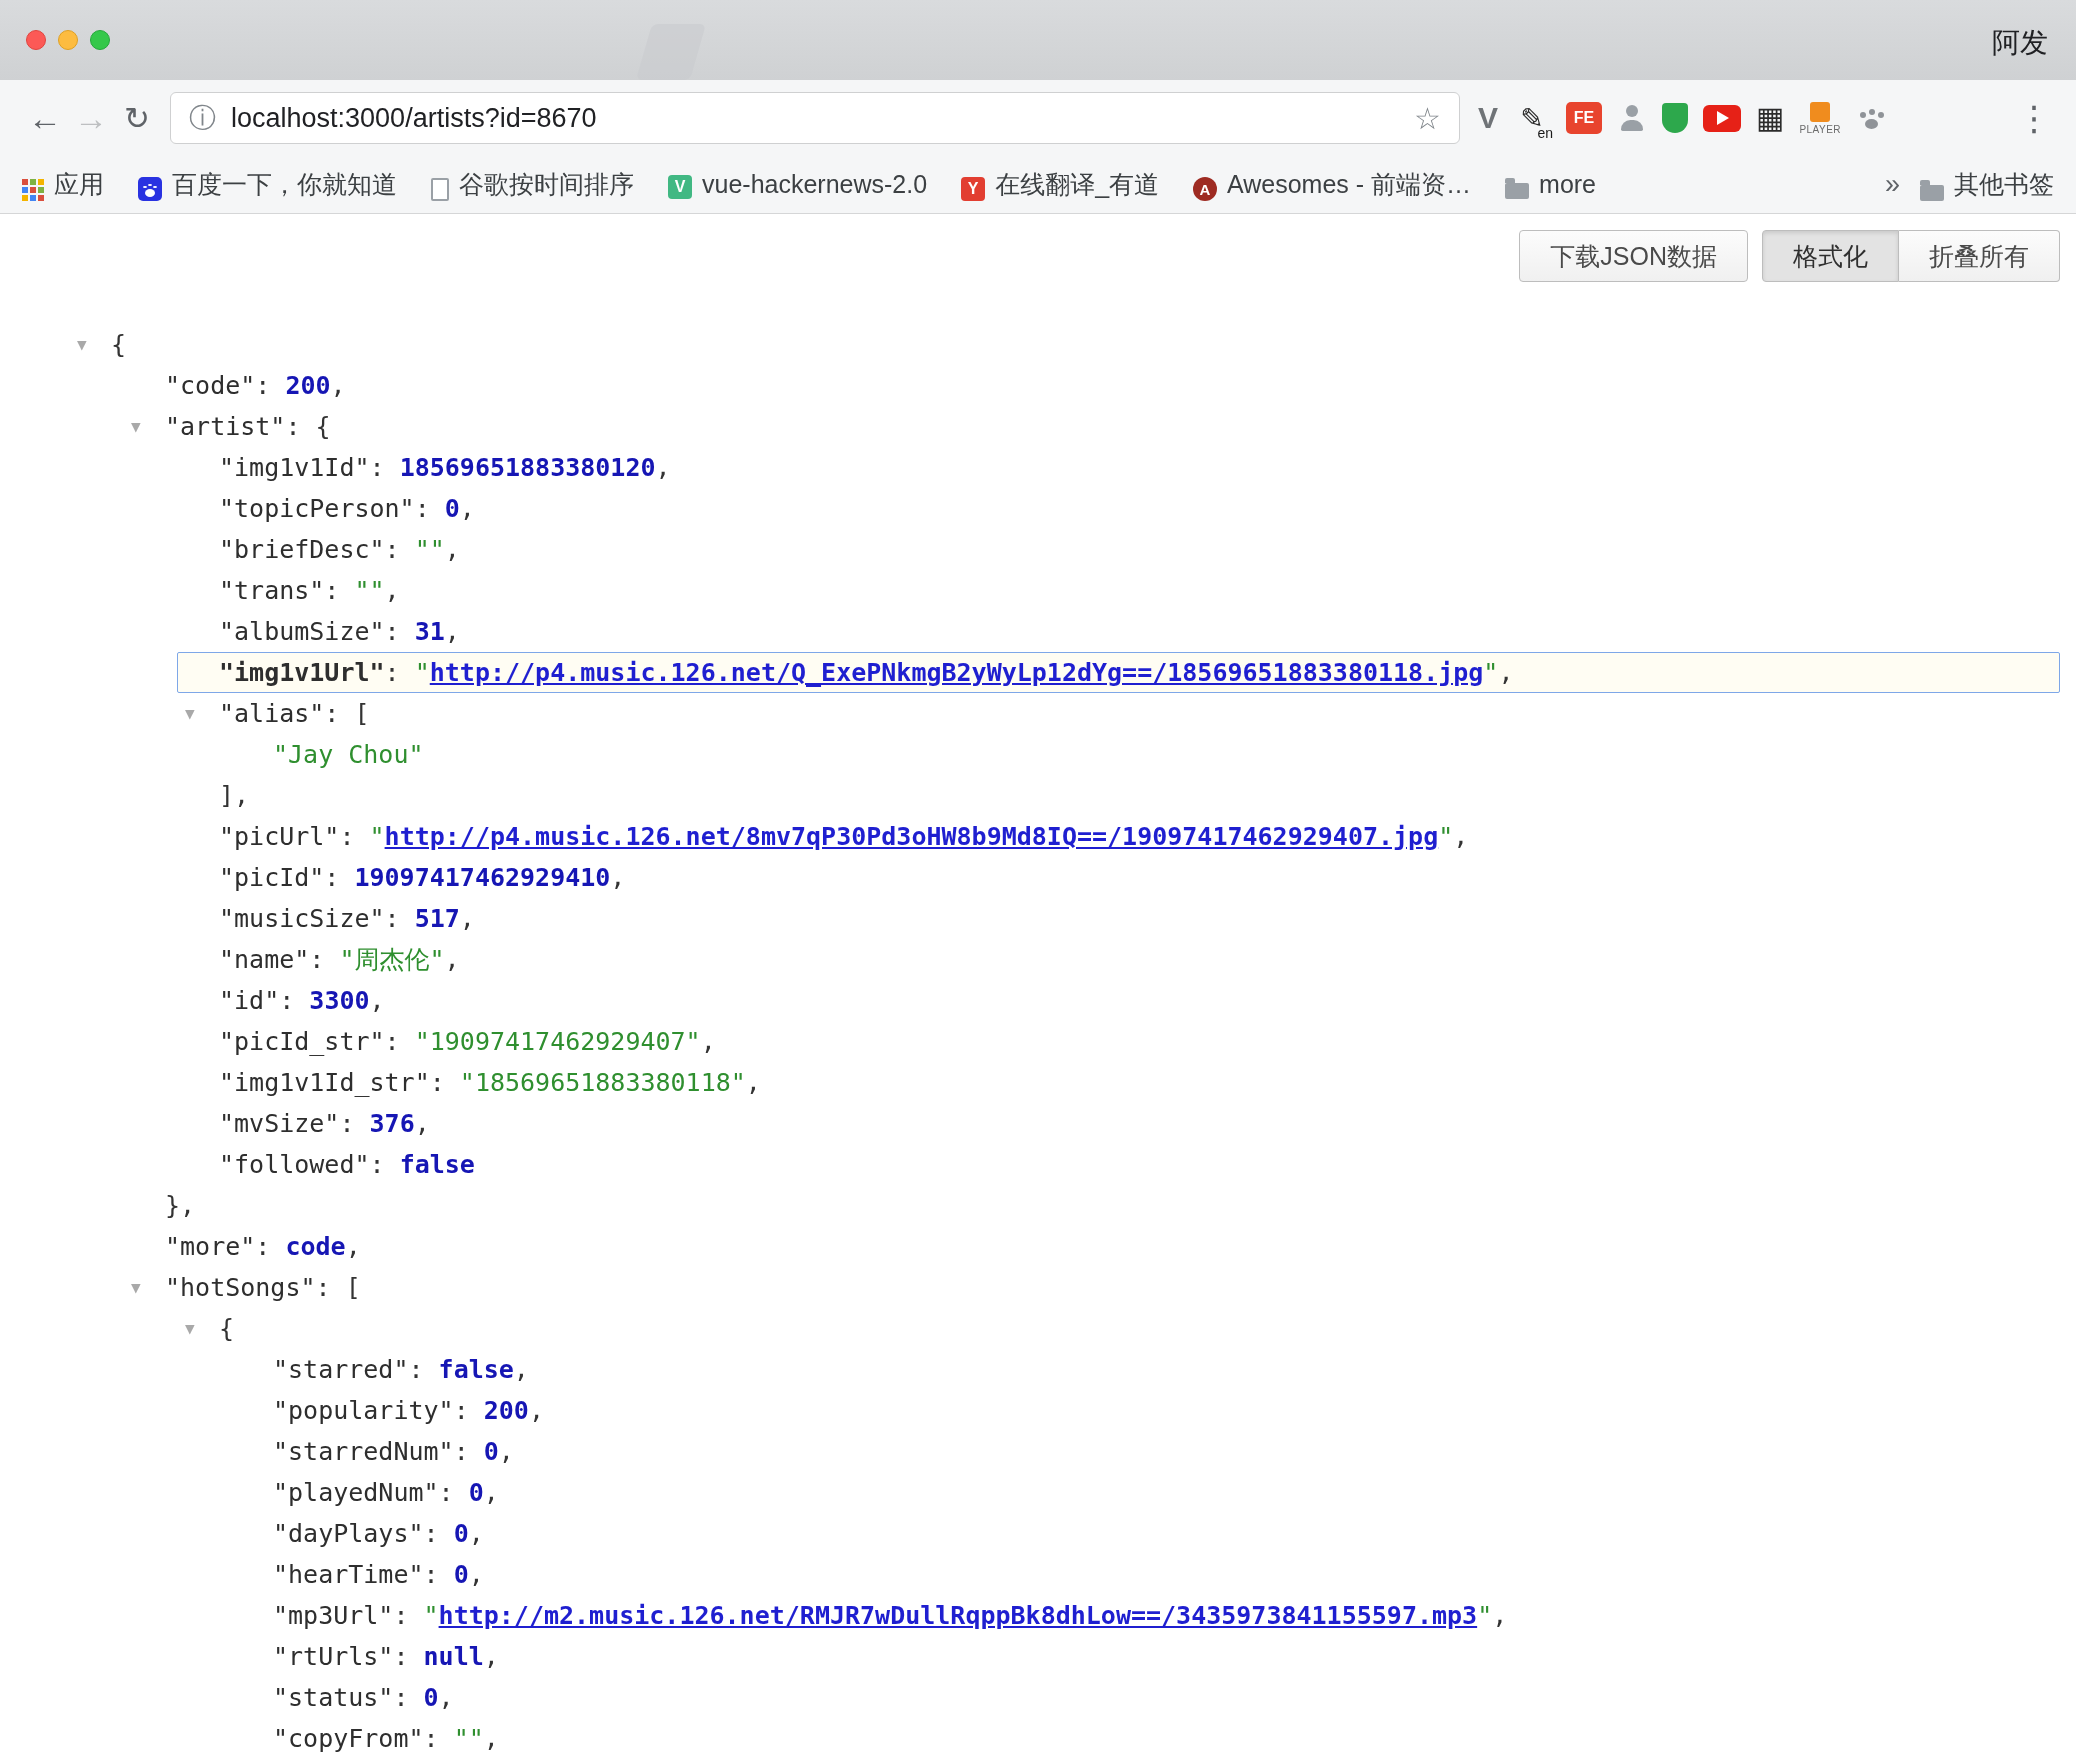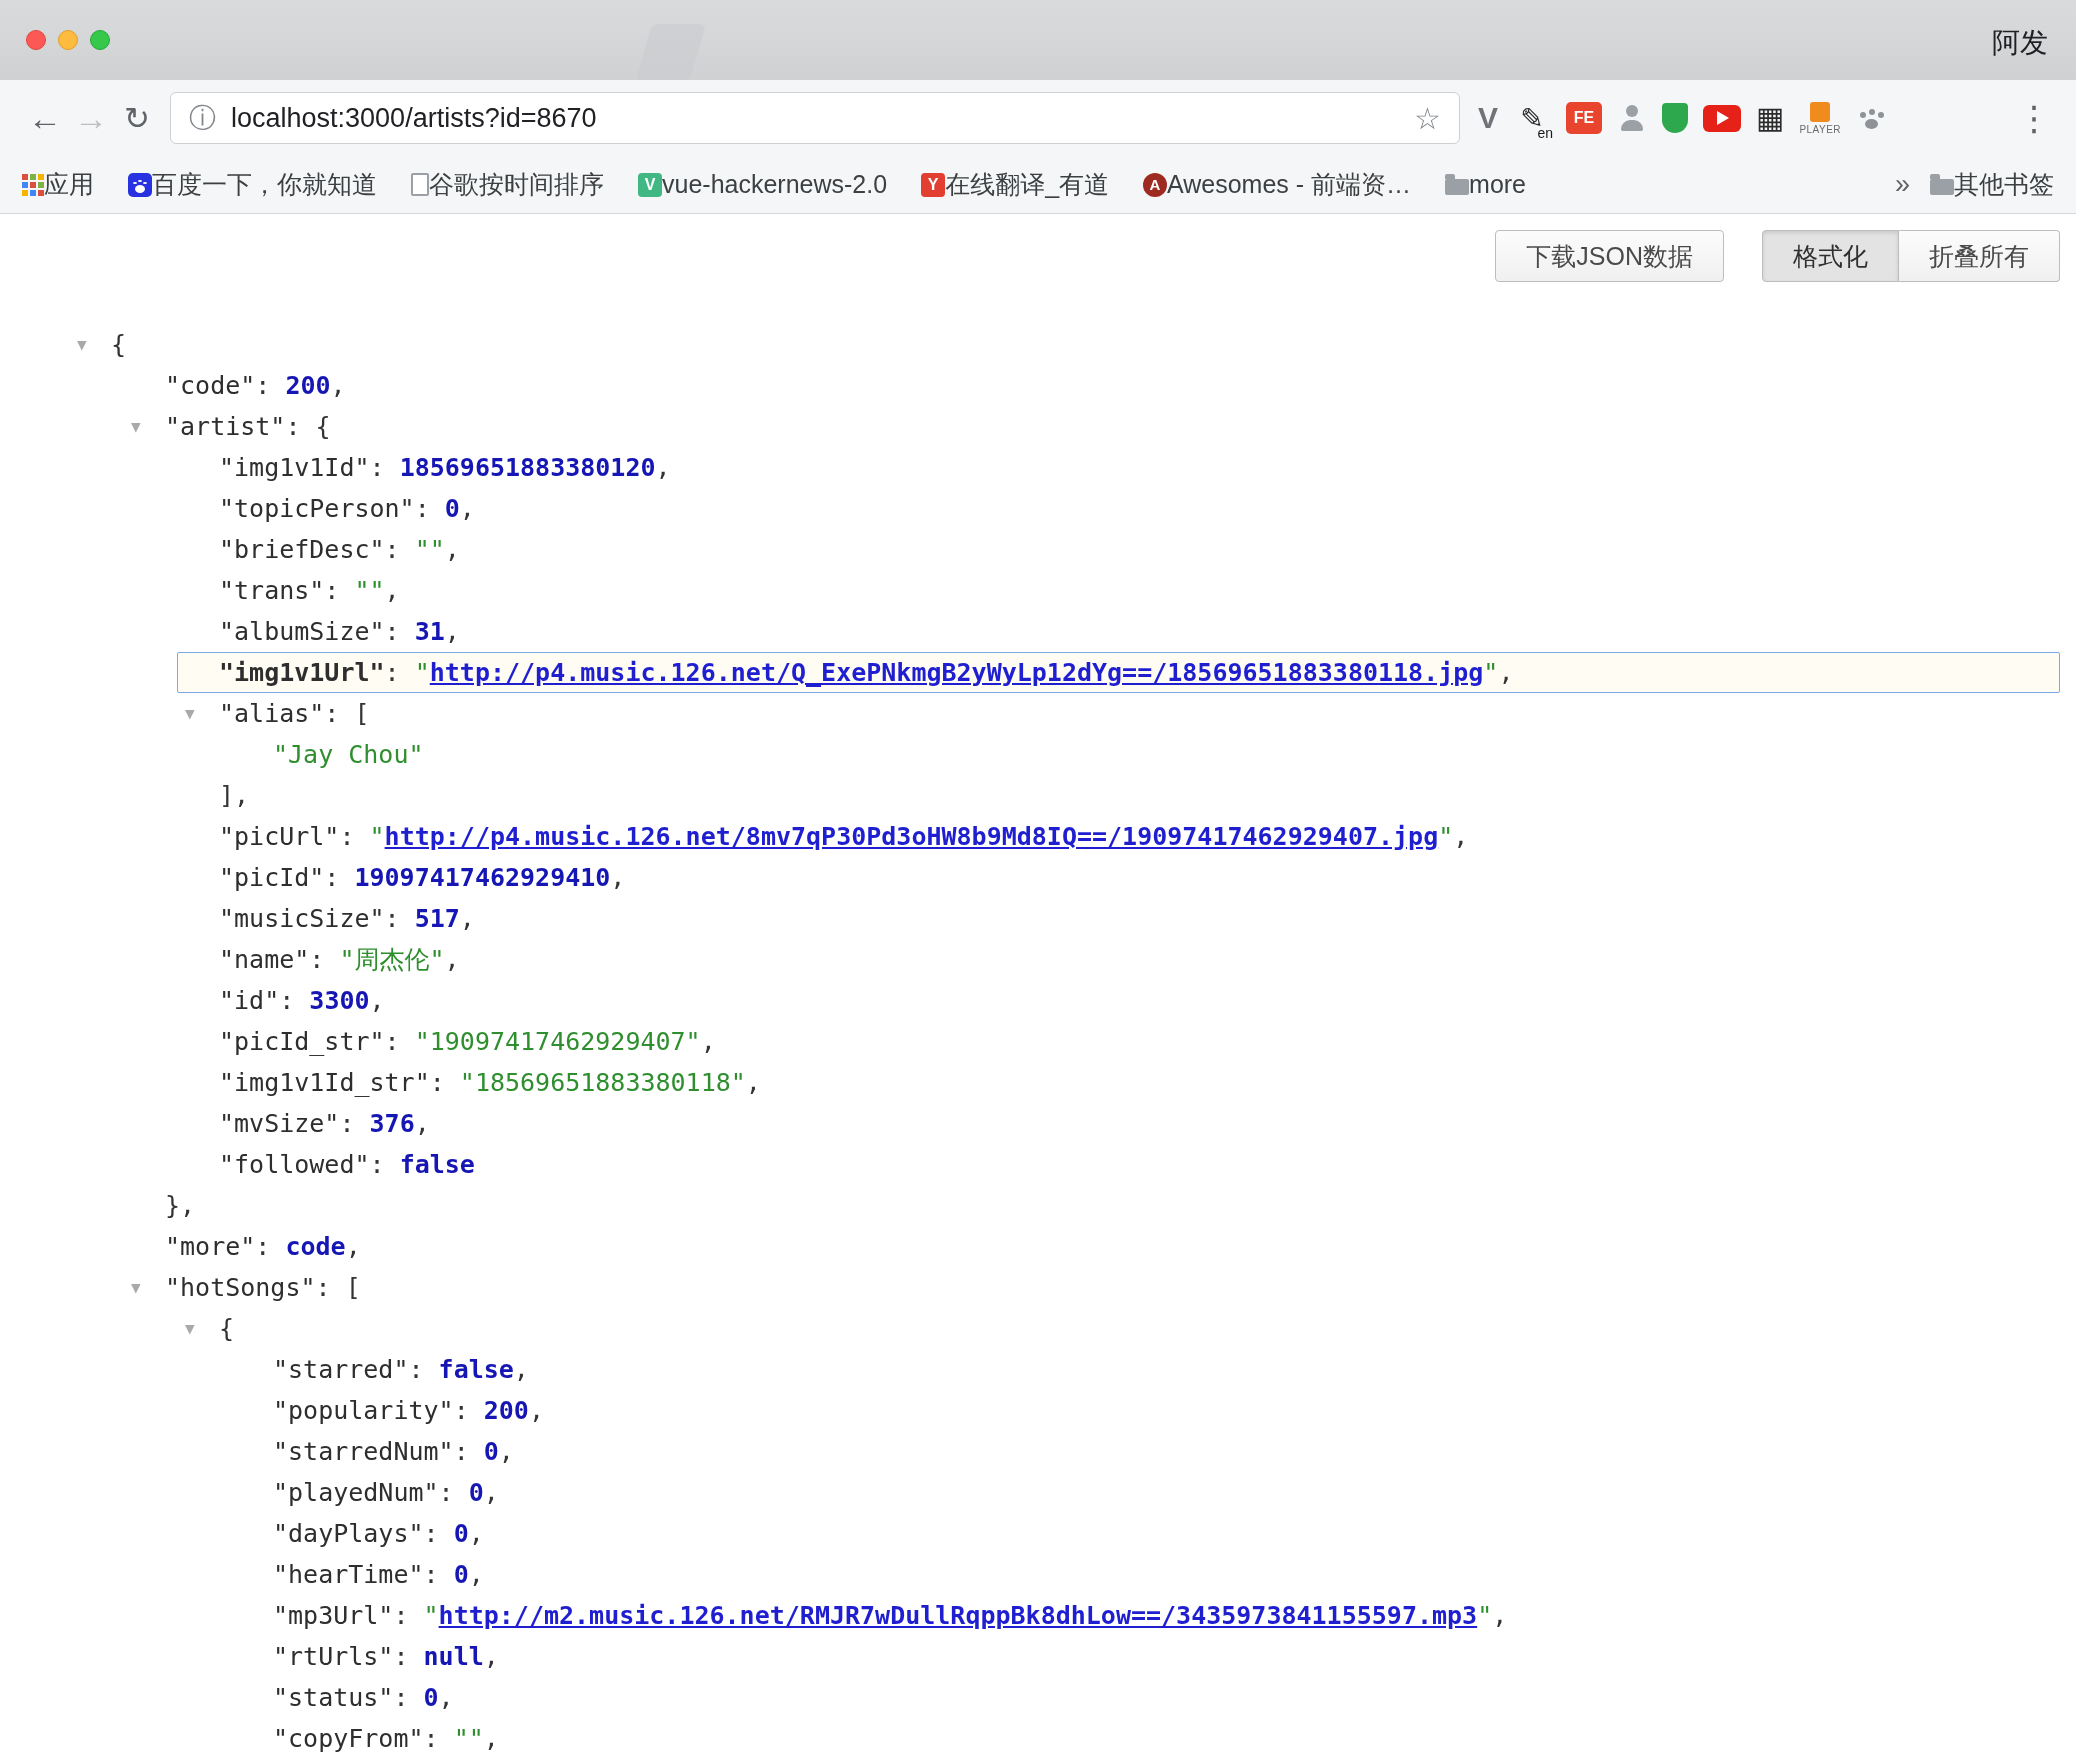--- a/index.html
+++ b/index.html
@@ -55,21 +55,21 @@
   .ico-paw { width:30px; height:30px; position:relative; }
   .ico-paw::before { content:""; position:absolute; left:9px; top:16px; width:13px; height:10px; border-radius:50%; background:#8f9398; }
   .ico-paw::after  { content:""; position:absolute; left:13px; top:6px; width:6px; height:6px; border-radius:50%;
                      background:#8f9398; box-shadow:-9px 3px 0 #8f9398, 9px 3px 0 #8f9398; }
   .menu-dots { margin-left:auto; font-size:34px; color:#5f6368; width:40px; text-align:center; }
 
   
   .bm-bar { height:58px; background:#f5f6f7; border-bottom:1px solid #d5d6d7;
             display:flex; align-items:center; padding:0 22px; }
   #bm-list { display:flex; align-items:center; gap:34px; }
-  .bm-item { display:flex; align-items:center; gap:0; font-size:25px; color:#3c4043; white-space:nowrap; }
+  .bm-item { display:flex; align-items:flex-end; gap:10px; font-size:25px; color:#3c4043; white-space:nowrap; }
   .bm-ico { flex:none; }
   .ico-apps { width:22px; height:22px; display:grid; grid-template-columns:repeat(3,1fr); gap:2px; }
   .ico-apps i { display:block; }
   .ico-apps i:nth-child(1){background:#da4f3d;} .ico-apps i:nth-child(2){background:#7fb241;}
   .ico-apps i:nth-child(3){background:#f4b400;} .ico-apps i:nth-child(4){background:#4285f4;}
   .ico-apps i:nth-child(5){background:#da4f3d;} .ico-apps i:nth-child(6){background:#7fb241;}
   .ico-apps i:nth-child(7){background:#f4b400;} .ico-apps i:nth-child(8){background:#4285f4;}
   .ico-apps i:nth-child(9){background:#da4f3d;}
   .ico-baidu { width:24px; height:24px; background:#2932e1; border-radius:5px; position:relative; }
   .ico-baidu::after { content:""; position:absolute; left:7px; top:12px; width:10px; height:8px; background:#fff;
@@ -89,21 +89,21 @@
 
   
   .page-body { background:#fff; }
   .content { position:relative; margin-left:37px; width:2023px; }
   .actions { display:flex; justify-content:flex-end; align-items:center; padding-top:16px; }
   .btn { font-size:25px; color:#4a4a4a; background:linear-gradient(#fcfcfc,#f0f0f0);
          border:1px solid #bdbdbd; border-radius:4px; height:52px; padding:0 30px;
          display:flex; align-items:center; cursor:default; }
   .btn-download { margin-right:14px; }
   .seg { display:flex; }
-  .seg .btn:first-child { border-radius:4px 0 0 4px;margin-left:24px; }
+  .seg .btn:first-child { border-radius:4px 0 0 4px; }
   .seg .btn:last-child { border-radius:0 4px 4px 0; border-left:none; }
   .btn.active { background:#e3e3e3; box-shadow:inset 0 2px 4px rgba(0,0,0,.12); color:#2f2f2f; }
 
   
   #json-view { margin-top:42px; font-family:"DejaVu Sans Mono", monospace; font-size:25px; color:#333; }
   .jline { position:relative; line-height:41px; white-space:pre; }
   .tog { position:absolute; top:0; font-size:16px; color:#a9a9a9; line-height:41px; cursor:default; }
   .key { color:#2e2e2e; }
   .punct { color:#333; }
   .num { color:#1616b4; font-weight:bold; }

